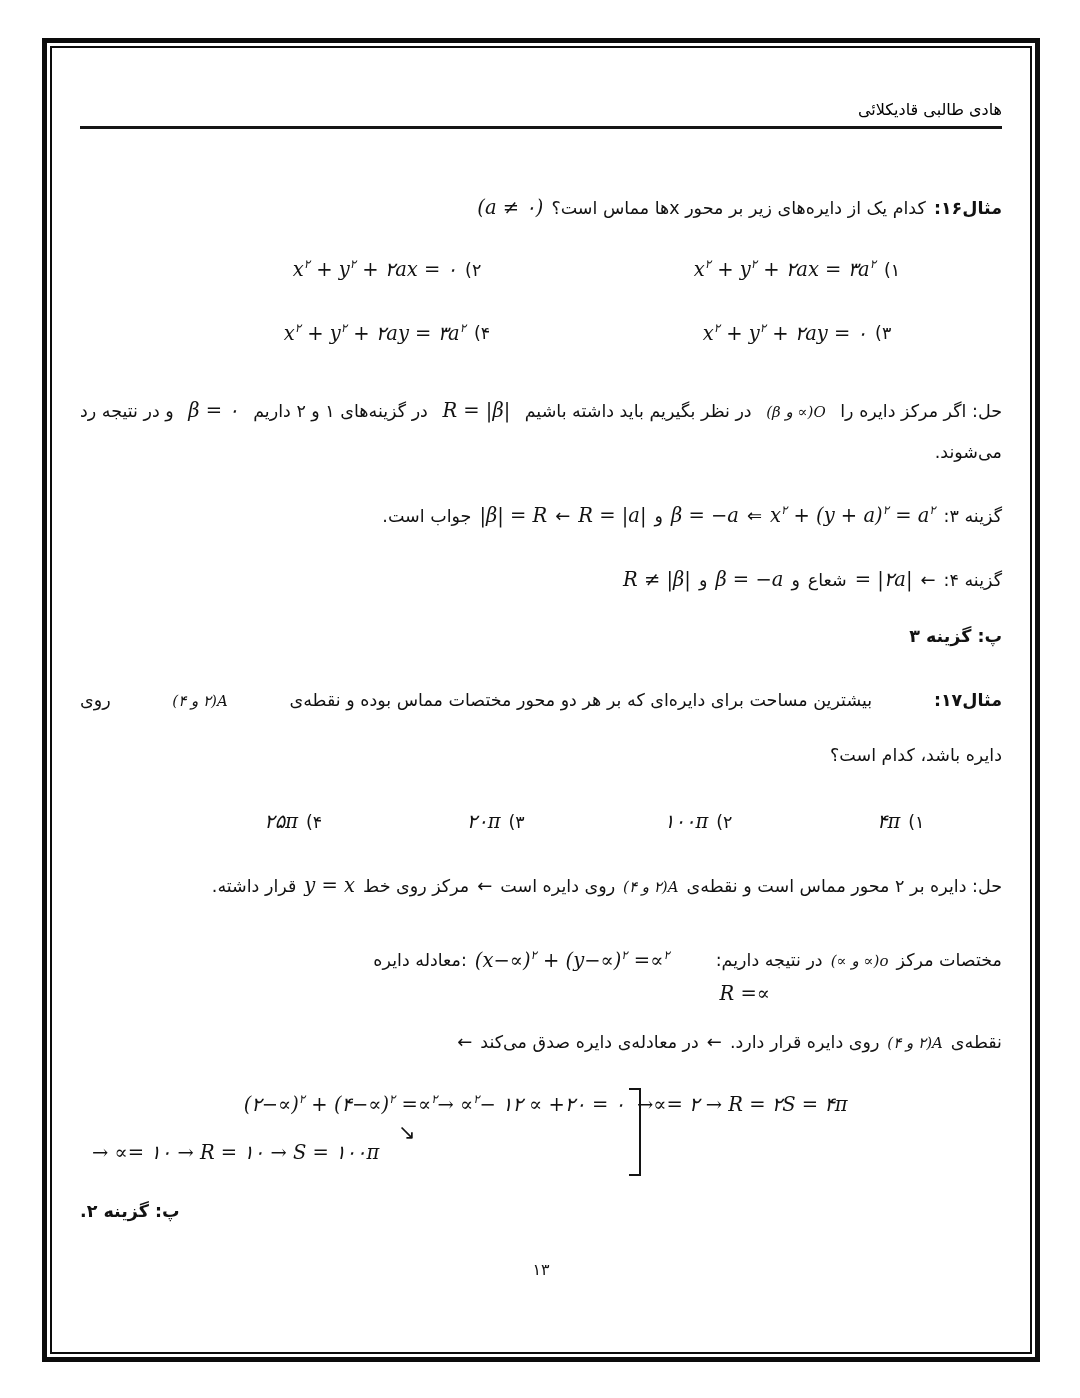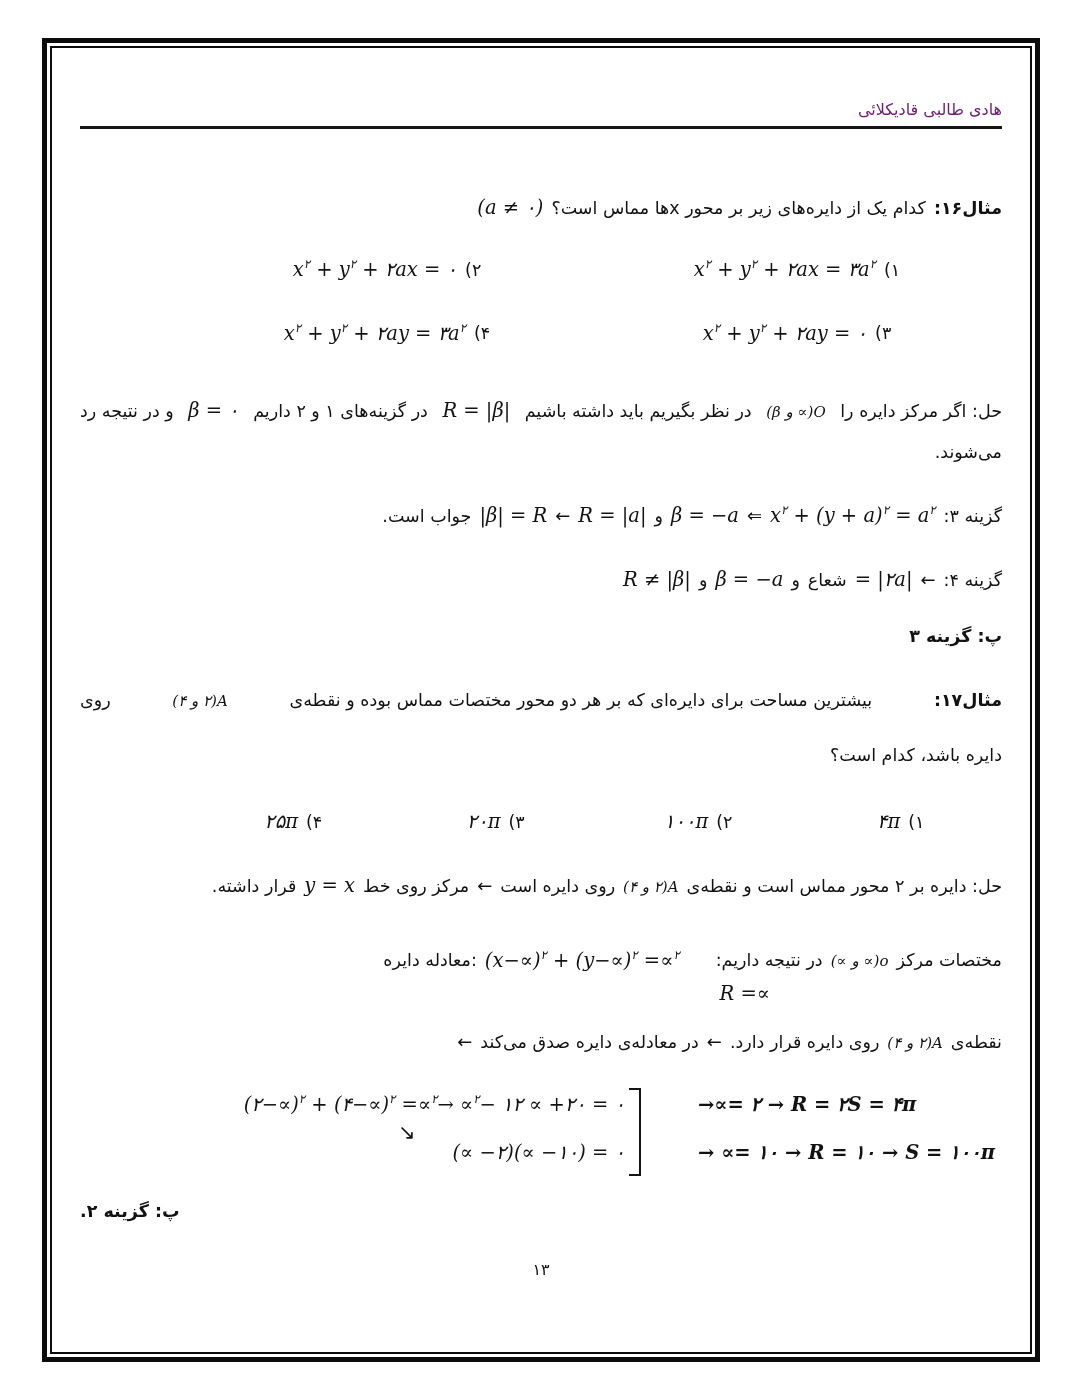--- a/index.html
+++ b/index.html
@@ -1,42 +1,42 @@
 <!DOCTYPE html>
 <html lang="fa"><head>
 <meta charset="utf-8">
 <style>
   html,body{margin:0;padding:0;background:#ffffff;}
   body{width:1080px;height:1398px;position:relative;font-family:"DejaVu Sans",sans-serif;color:#121212;}
   .frame{position:absolute;left:42px;top:38px;right:40px;bottom:36px;border:5px solid #0c0c0c;}
   .frame-inner{position:absolute;inset:3px;border:2px solid #0c0c0c;}
   .content{position:absolute;inset:0;padding:0 28px;box-sizing:border-box;}
-  .hdr{margin-top:52px;direction:rtl;text-align:right;font-size:16px;color:#701a75;}
+  .hdr{margin-top:52px;direction:rtl;text-align:right;font-size:16px;color:#000000;}
   .hdr-rule{border:none;border-top:3px solid #151515;margin:7px 0 0 0;}
   .row{display:flex;direction:rtl;align-items:baseline;gap:8px;font-size:17.5px;line-height:30px;}
   .j{justify-content:space-between;}
   .fa{direction:rtl;unicode-bidi:isolate;}
   .fab{font-weight:bold;}
   .math{direction:ltr;unicode-bidi:isolate;font-family:"DejaVu Serif","DejaVu Sans",serif;font-style:italic;font-size:19.5px;white-space:nowrap;}
   .math sup{font-size:60%;}
   .pt{direction:rtl;unicode-bidi:isolate;font-family:"DejaVu Serif","DejaVu Sans",serif;font-style:italic;font-size:15px;white-space:nowrap;text-align:center;}
   .arr{direction:ltr;unicode-bidi:isolate;font-family:"DejaVu Sans",sans-serif;font-size:18px;}
   .opt-grid2{display:grid;grid-template-columns:1fr 1fr;direction:rtl;width:820px;margin-left:auto;}
   .opt-grid4{display:grid;grid-template-columns:1fr 1fr 1fr 1fr;direction:rtl;width:810px;margin-left:auto;}
   .opt-cell{display:flex;direction:rtl;justify-content:center;align-items:baseline;gap:8px;font-size:17.5px;}
   .eqblock{position:relative;margin-top:22px;height:100px;}
-  .eqrow{display:flex;direction:ltr;align-items:center;height:48px;gap:41px;}
+  .eqrow{display:flex;direction:ltr;align-items:center;height:48px;}
   .eq-left{width:545px;display:flex;justify-content:flex-end;}
-  .eq-right{margin-left:32px;font-weight:bold;}
+  .eq-right{margin-left:12px;}
   .bracket{position:absolute;left:549px;top:8px;height:84px;width:10px;border-top:2.5px solid #141414;border-right:2.5px solid #141414;border-bottom:2.5px solid #141414;}
   .branch{position:absolute;left:318px;top:40px;font-size:21px;}
   .ralpha-row{display:flex;direction:ltr;justify-content:flex-end;}
   .ralpha-row .math{margin-right:232px;}
   .pageno{text-align:center;font-size:16px;}
-  .gap-left{margin-left:28px;}
+  .gap-left{margin-left:38px;}
 </style>
 </head>
 <body>
 
 <div class="frame">
  <div class="frame-inner">
   <div class="content">
 
     <div class="hdr">
       <span>هادی طالبی قادیکلائی</span>
@@ -174,23 +174,20 @@
     </div>
 
     <div class="eqblock">
       <div class="eqrow">
         <div class="eq-left">
           <span class="math">(۲−∝)<sup>۲</sup> + (۴−∝)<sup>۲</sup> =∝<sup>۲</sup>→ ∝<sup>۲</sup>− ۱۲ ∝ +۲۰ = ۰</span>
         </div>
         <span class="math eq-right">→∝= ۲ → R = ۲S = ۴π</span>
       </div>
       <div class="eqrow">
-        <div class="eq-left">
-          <span class="math">(∝ −۲)(∝ −۱۰) = ۰</span>
-        </div>
         <span class="math eq-right">→ ∝= ۱۰ → R = ۱۰ → S = ۱۰۰π</span>
       </div>
       <div class="bracket"></div>
       <span class="branch">↘</span>
     </div>
 
     <div class="row" style="margin-top:16px;justify-content:flex-end;">
       <span class="fa fab">پ: گزینه ۲.</span>
     </div>
 

